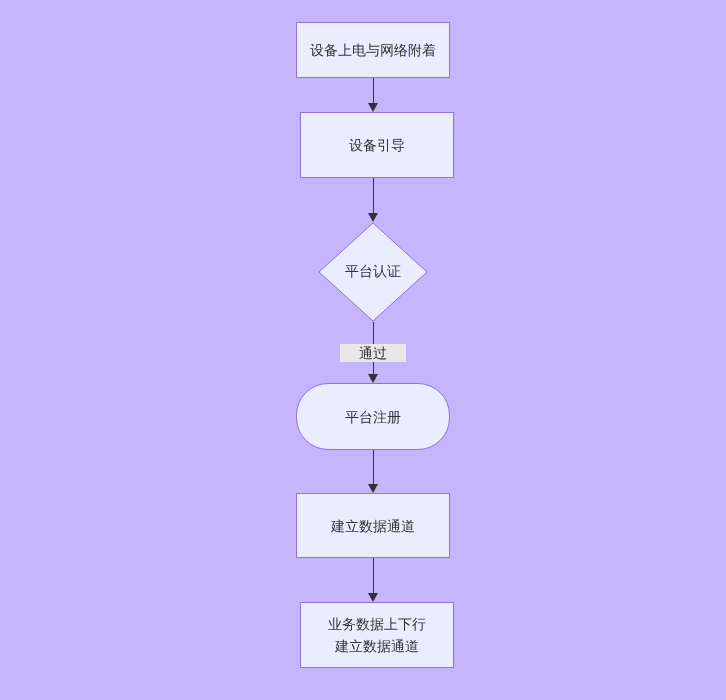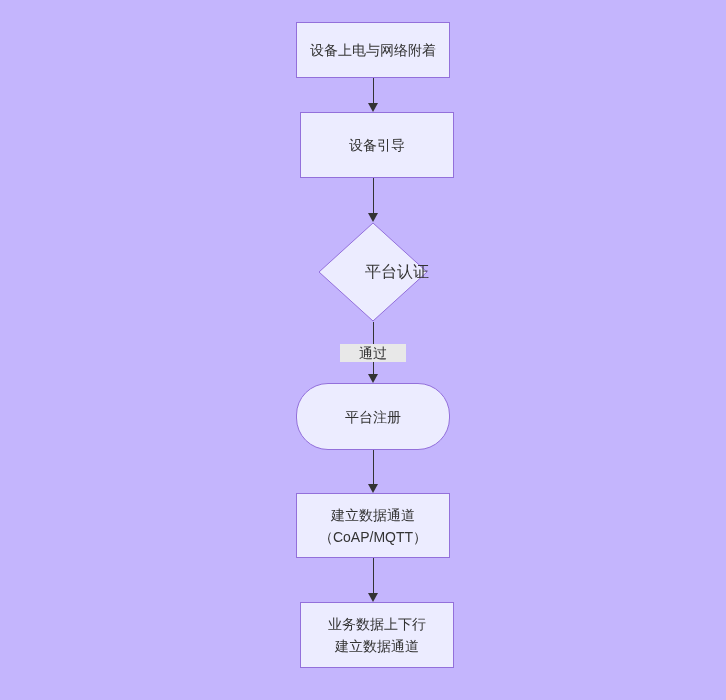--- a/index.html
+++ b/index.html
@@ -90,24 +90,23 @@
   .diamond-wrap polygon {
     fill: var(--node-fill);
     stroke: var(--node-border);
     stroke-width: 1;
   }
   .diamond-label {
     position: absolute;
     top: 50%;
     left: 50%;
     transform: translate(-50%, -50%);
-    font-size: 16px;
+    font-size: 14px;
     white-space: nowrap;
     color: var(--text);
-    margin-left: 24px;
   }
 </style>
 </head>
 <body>
 
 <div class="canvas">
   <div class="flow">
 
     <div class="node h56">
       <div>设备上电与网络附着</div>
@@ -144,21 +143,20 @@
       <div>平台注册</div>
     </div>
 
     <div class="arrow a43">
       <div class="line"></div>
       <div class="head"></div>
     </div>
 
     <div class="node h65">
       <div>建立数据通道</div>
-      <div>（CoAP/MQTT）</div>
     </div>
 
     <div class="arrow a44">
       <div class="line"></div>
       <div class="head"></div>
     </div>
 
     <div class="node h66">
       <div>业务数据上下行</div>
       <div>建立数据通道</div>

